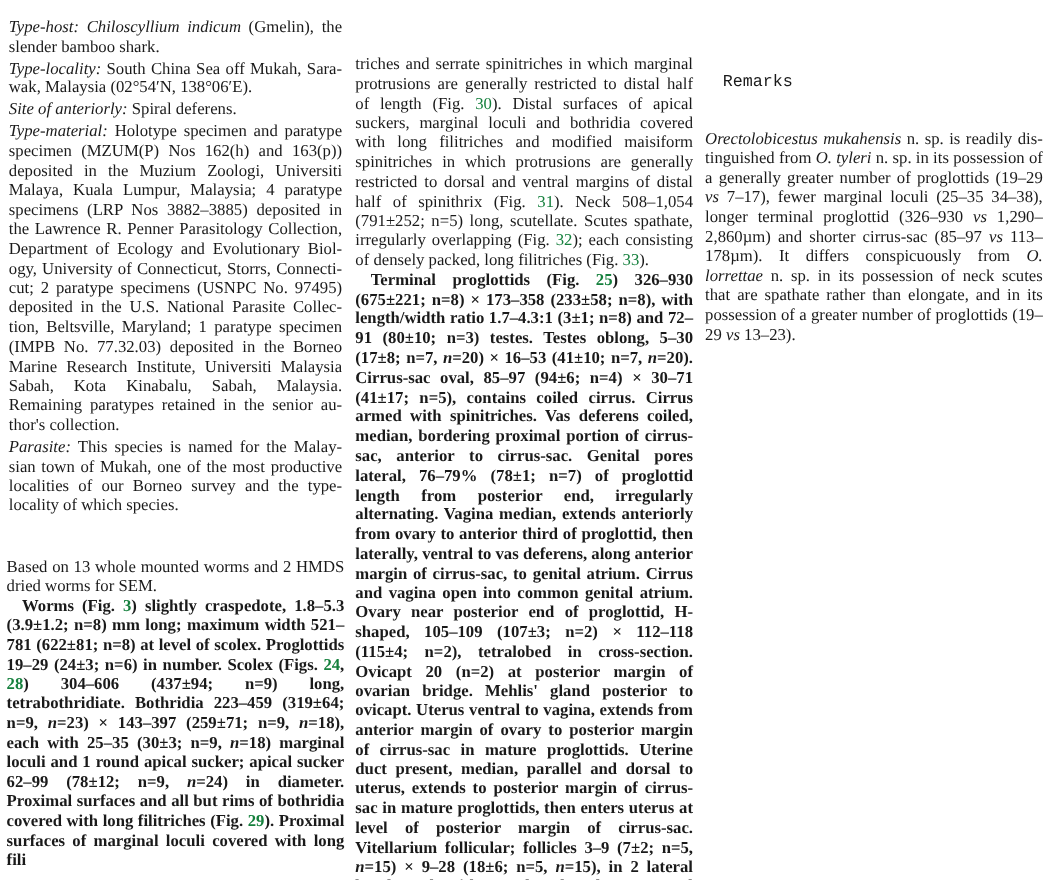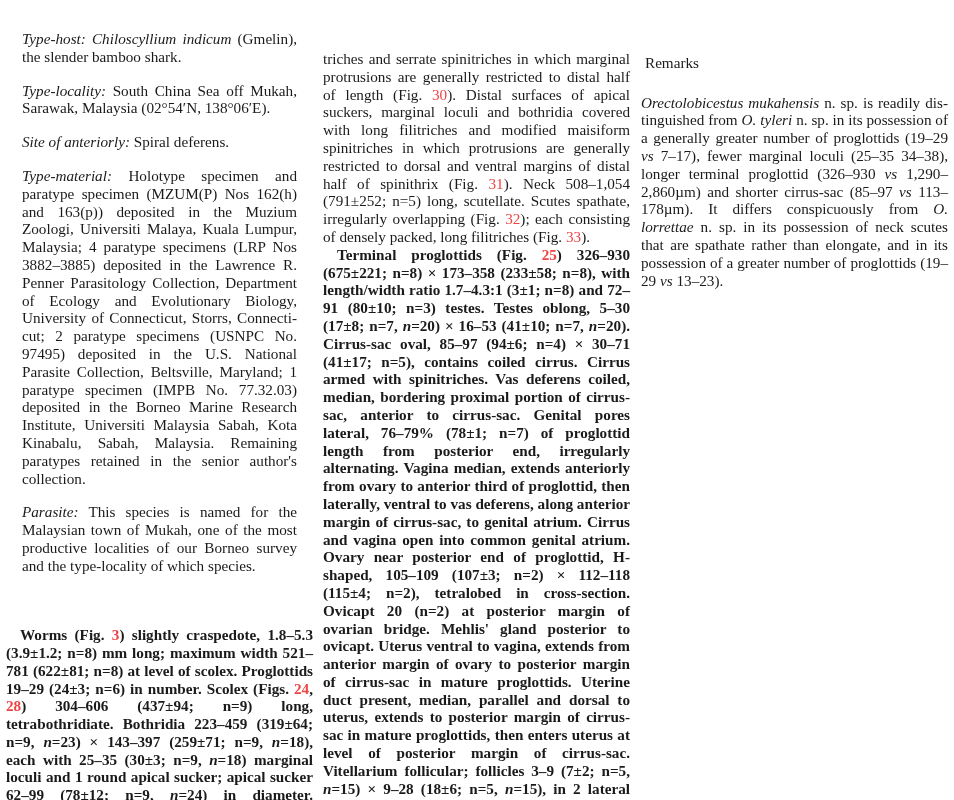--- a/index.html
+++ b/index.html
@@ -14,26 +14,26 @@
     position: absolute; top: 0; width: 307px;
     text-align: justify;
     hyphens: manual;
   }
   #col1 { left: 6px; top: 14px; }
   #col2 { left: 323px; top: 50px; }
   #col3 { left: 641px; top: 50px; }
   .title { font-weight: bold; margin: 0 0 17px 0; }
   .title i { font-weight: bold; }
   p { margin: 0; }
-  .field { margin: 16px; }
+  .field { margin: 2px; }
   .gap { height: 17.8px; }
   .indent { text-indent: 14px; font-weight: bold; }
   i, em { font-style: italic; }
-  .lnk { color: #ef4444; }
-  .heading { font-weight: normal; margin: 4px; }
+  .lnk { color: #15803d; }
+  .heading { font-weight: normal; margin: 16px; font-family: Liberation Mono, monospace; }
 </style>
 </head>
 <body>
 
 <div class="col" id="col1">
 
   <p class="field"><i>Type-host:</i> <i>Chiloscyllium indicum</i><span> (Gmelin), the slender bamboo shark.</span></p>
 
   <p class="field"><i>Type-locality:</i><span> South China Sea off Mukah, Sara­wak, Malaysia (02°54′N, 138°06′E).</span></p>
 
@@ -41,20 +41,21 @@
 
   <p class="field"><i>Type-material:</i><span> Holotype specimen and paratype specimen (MZUM(P) Nos 162(h) and 163(p)) deposited in the Muzium Zoologi, Universiti Malaya, Kuala Lumpur, Malaysia; 4 paratype specimens (LRP Nos 3882–3885) deposited in the Lawrence R. Penner Parasitology Collection, Department of Ecology and Evolutionary Biol­ogy, University of Connecticut, Storrs, Connecti­cut; 2 paratype specimens (USNPC No. 97495) deposited in the U.S. National Parasite Collec­tion, Beltsville, Maryland; 1 paratype specimen (IMPB No. 77.32.03) deposited in the Borneo Marine Research Institute, Universiti Malaysia Sabah, Kota Kinabalu, Sabah, Malaysia. Remaining paratypes retained in the senior au­thor's collection.</span></p>
 
   <p class="field"><i>Parasite:</i><span> This species is named for the Malay­sian town of Mukah, one of the most productive localities of our Borneo survey and the type-locality of which species.</span></p>
 
   <div class="gap"></div>
 
 
   <div class="gap"></div>
 
+  <p>Based on 13 whole mounted worms and 2 HMDS dried worms for SEM.</p>
 
   <p class="indent"><span>Worms (Fig. </span><span class="lnk">3</span><span>) slightly craspedote, 1.8–5.3 (3.9±1.2; n=8) mm long; maximum width 521–781 (622±81; n=8) at level of scolex. Proglottids 19–29 (24±3; n=6) in number. Scolex (Figs. </span><span class="lnk">24</span><span>, </span><span class="lnk">28</span><span>) 304–606 (437±94; n=9) long, tetrabothridiate. Bothri­dia 223–459 (319±64; n=9, </span><i>n</i><span>=23) × 143–397 (259±71; n=9, </span><i>n</i><span>=18), each with 25–35 (30±3; n=9, </span><i>n</i><span>=18) marginal loculi and 1 round apical sucker; apical sucker 62–99 (78±12; n=9, </span><i>n</i><span>=24) in diame­ter. Proximal surfaces and all but rims of bothridia covered with long filitriches (Fig. </span><span class="lnk">29</span><span>). Proximal surfaces of marginal loculi covered with long fili­</span></p>
 </div>
 
 <div class="col" id="col2">
   <p><span>triches and serrate spinitriches in which marginal protrusions are generally restricted to distal half of length (Fig. </span><span class="lnk">30</span><span>). Distal surfaces of apical suckers, marginal loculi and bothridia covered with long filitriches and modified maisiform spinitriches in which protrusions are generally restricted to dorsal and ventral margins of distal half of spinithrix (Fig. </span><span class="lnk">31</span><span>). Neck 508–1,054 (791±252; n=5) long, scutellate. Scutes spathate, irregularly overlapping (Fig. </span><span class="lnk">32</span><span>); each consisting of densely packed, long filitriches (Fig. </span><span class="lnk">33</span><span>).</span></p>
 
   <p class="indent"><span>Terminal proglottids (Fig. </span><span class="lnk">25</span><span>) 326–930 (675±221; n=8) × 173–358 (233±58; n=8), with length/width ratio 1.7–4.3:1 (3±1; n=8) and 72–91 (80±10; n=3) testes. Testes oblong, 5–30 (17±8; n=7, </span><i>n</i><span>=20) × 16–53 (41±10; n=7, </span><i>n</i><span>=20). Cirrus-sac oval, 85–97 (94±6; n=4) × 30–71 (41±17; n=5), contains coiled cirrus. Cirrus armed with spini­triches. Vas deferens coiled, median, bordering proximal portion of cirrus-sac, anterior to cirrus-sac. Genital pores lateral, 76–79% (78±1; n=7) of proglottid length from posterior end, irregularly alternating. Vagina median, extends anteriorly from ovary to anterior third of proglottid, then laterally, ventral to vas deferens, along anterior margin of cirrus-sac, to genital atrium. Cirrus and vagina open into common genital atrium. Ovary near posterior end of proglottid, H-shaped, 105–109 (107±3; n=2) × 112–118 (115±4; n=2), tetra­lobed in cross-section. Ovicapt 20 (n=2) at pos­terior margin of ovarian bridge. Mehlis' gland posterior to ovicapt. Uterus ventral to vagina, extends from anterior margin of ovary to poster­ior margin of cirrus-sac in mature proglottids. Uterine duct present, median, parallel and dorsal to uterus, extends to posterior margin of cirrus-sac in mature proglottids, then enters uterus at level of posterior margin of cirrus-sac. Vitellarium follicular; follicles 3–9 (7±2; n=5, </span><i>n</i><span>=15) × 9–28 (18±6; n=5, </span><i>n</i><span>=15), in 2 lateral bands each with 2–3 dorsal and 2–3 ventral row of follicles, interrupted by ovary and cirrus-sac.</span></p>
 </div>
 

